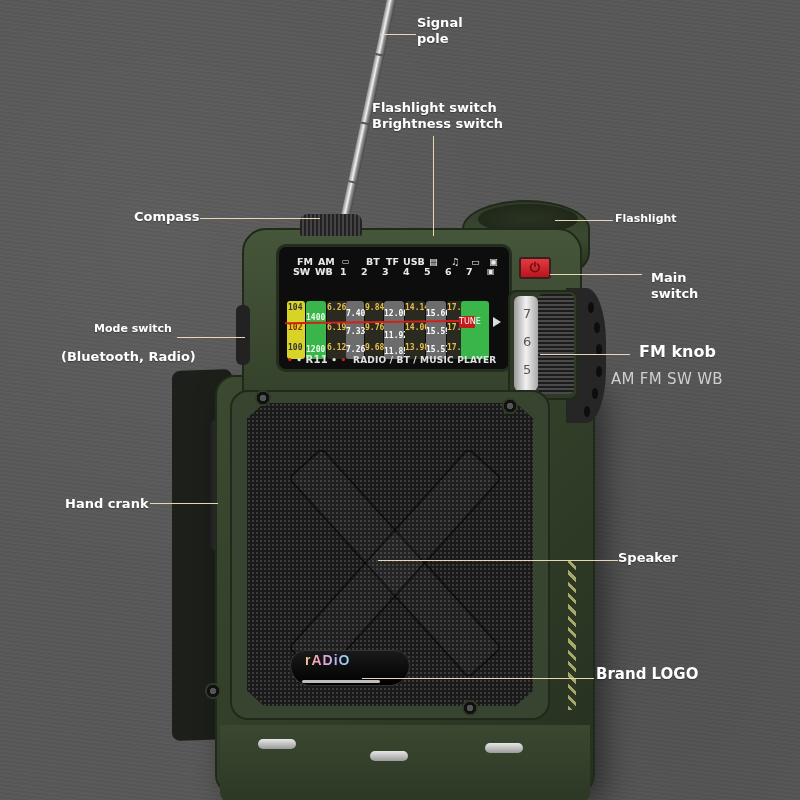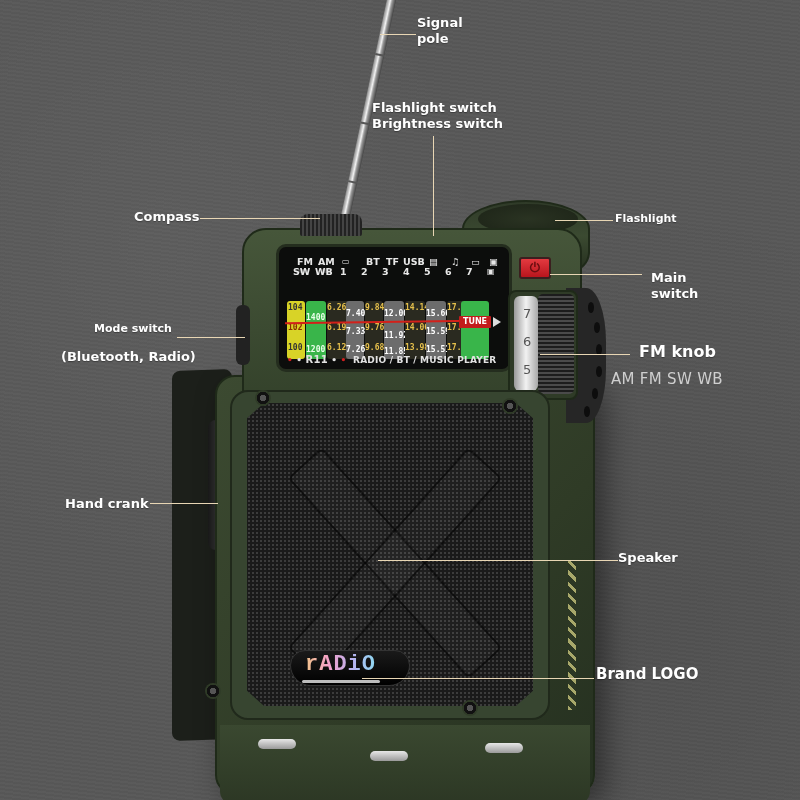--- a/index.html
+++ b/index.html
@@ -85,22 +85,22 @@
     background: #0c0d0c; border-radius: 10px; border: 3px solid #242d1e;
     overflow: hidden;
   }
   .disp-row { position: absolute; left: 0; right: 0; display: flex; align-items: center;
     color: #e8e8e8; font-weight: bold; font-size: 9.5px; font-family: "DejaVu Sans", sans-serif; }
   .disp-row span { position: absolute; }
   .ind { position: absolute; width: 9px; height: 4px; background: #3a3a3a; border-radius: 1px; }
   .band { position: absolute; top: 54px; height: 58px; border-radius: 3px; }
   .band-num { position: absolute; font-size: 8px; font-weight: bold; font-family: "DejaVu Sans Mono", monospace; }
   .tune-line { position: absolute; left: 6px; top: 74px; width: 190px; height: 2px; background: #d3201a; transform: rotate(-0.8deg); }
-  .tune-badge { position: absolute; left: 180px; top: 69px; width: 32px; height: 12px; background: #c31b1b;
-    color: #fff; font-size: 8px; font-weight: bold; text-align: center; line-height: 12px; border-radius: 1px; }
+  .tune-badge { position: absolute; left: 180px; top: 69px; width: 16px; height: 12px; background: #c31b1b;
+    color: #fff; font-size: 8px; font-weight: normal; text-align: center; line-height: 12px; border-radius: 1px; }
   .tune-arrow { position: absolute; left: 214px; top: 70px; width: 0; height: 0;
     border-top: 5px solid transparent; border-bottom: 5px solid transparent; border-left: 8px solid #ddd; }
   .disp-footer { position: absolute; left: 8px; bottom: 4px; color: #e2e2e2; font-size: 9px; font-weight: bold;
     letter-spacing: 0.2px; white-space: nowrap; }
   .disp-footer .model { font-size: 10px; }
   .disp-footer .dot { color: #d02020; }
 
   
   .power-btn {
     position: absolute; left: 519px; top: 257px; width: 32px; height: 22px;
@@ -147,22 +147,22 @@
     border: 2px solid rgba(0,0,0,0.55); border-radius: 6px;
     background: rgba(255,255,255,0.025); transform-origin: center; }
   .screw { position: absolute; width: 16px; height: 16px; border-radius: 50%;
     background: radial-gradient(circle, #555 0 3px, #111 3.5px 6px, #2f3b27 6.5px); }
   .logo-plate {
     position: absolute; left: 290px; top: 650px; width: 120px; height: 36px;
     background: linear-gradient(180deg, #1a1a1a, #000); border-radius: 16px 16px 22px 22px;
     border: 1px solid #333;
   }
   .logo-text {
-    position: absolute; left: 305px; top: 652px; font-size: 22px; font-weight: bold;
-    font-family: Liberation Mono, monospace; letter-spacing: 1px;
+    position: absolute; left: 305px; top: 652px; font-size: 14px; font-weight: bold;
+    font-family: Liberation Sans, sans-serif; letter-spacing: 1px;
     background: linear-gradient(90deg, #f3c58a, #f4a0c9, #b7b2f0, #8ed9f1);
     -webkit-background-clip: text; background-clip: text; color: transparent;
   }
   .logo-underline { position: absolute; left: 302px; top: 680px; width: 78px; height: 3px;
     background: #bdbdbd; border-radius: 2px; }
 
   .bottom-base {
     position: absolute; left: 220px; top: 725px; width: 370px; height: 80px;
     background: linear-gradient(180deg, #3a4830, #2c3724); border-radius: 0 0 14px 14px;
   }

